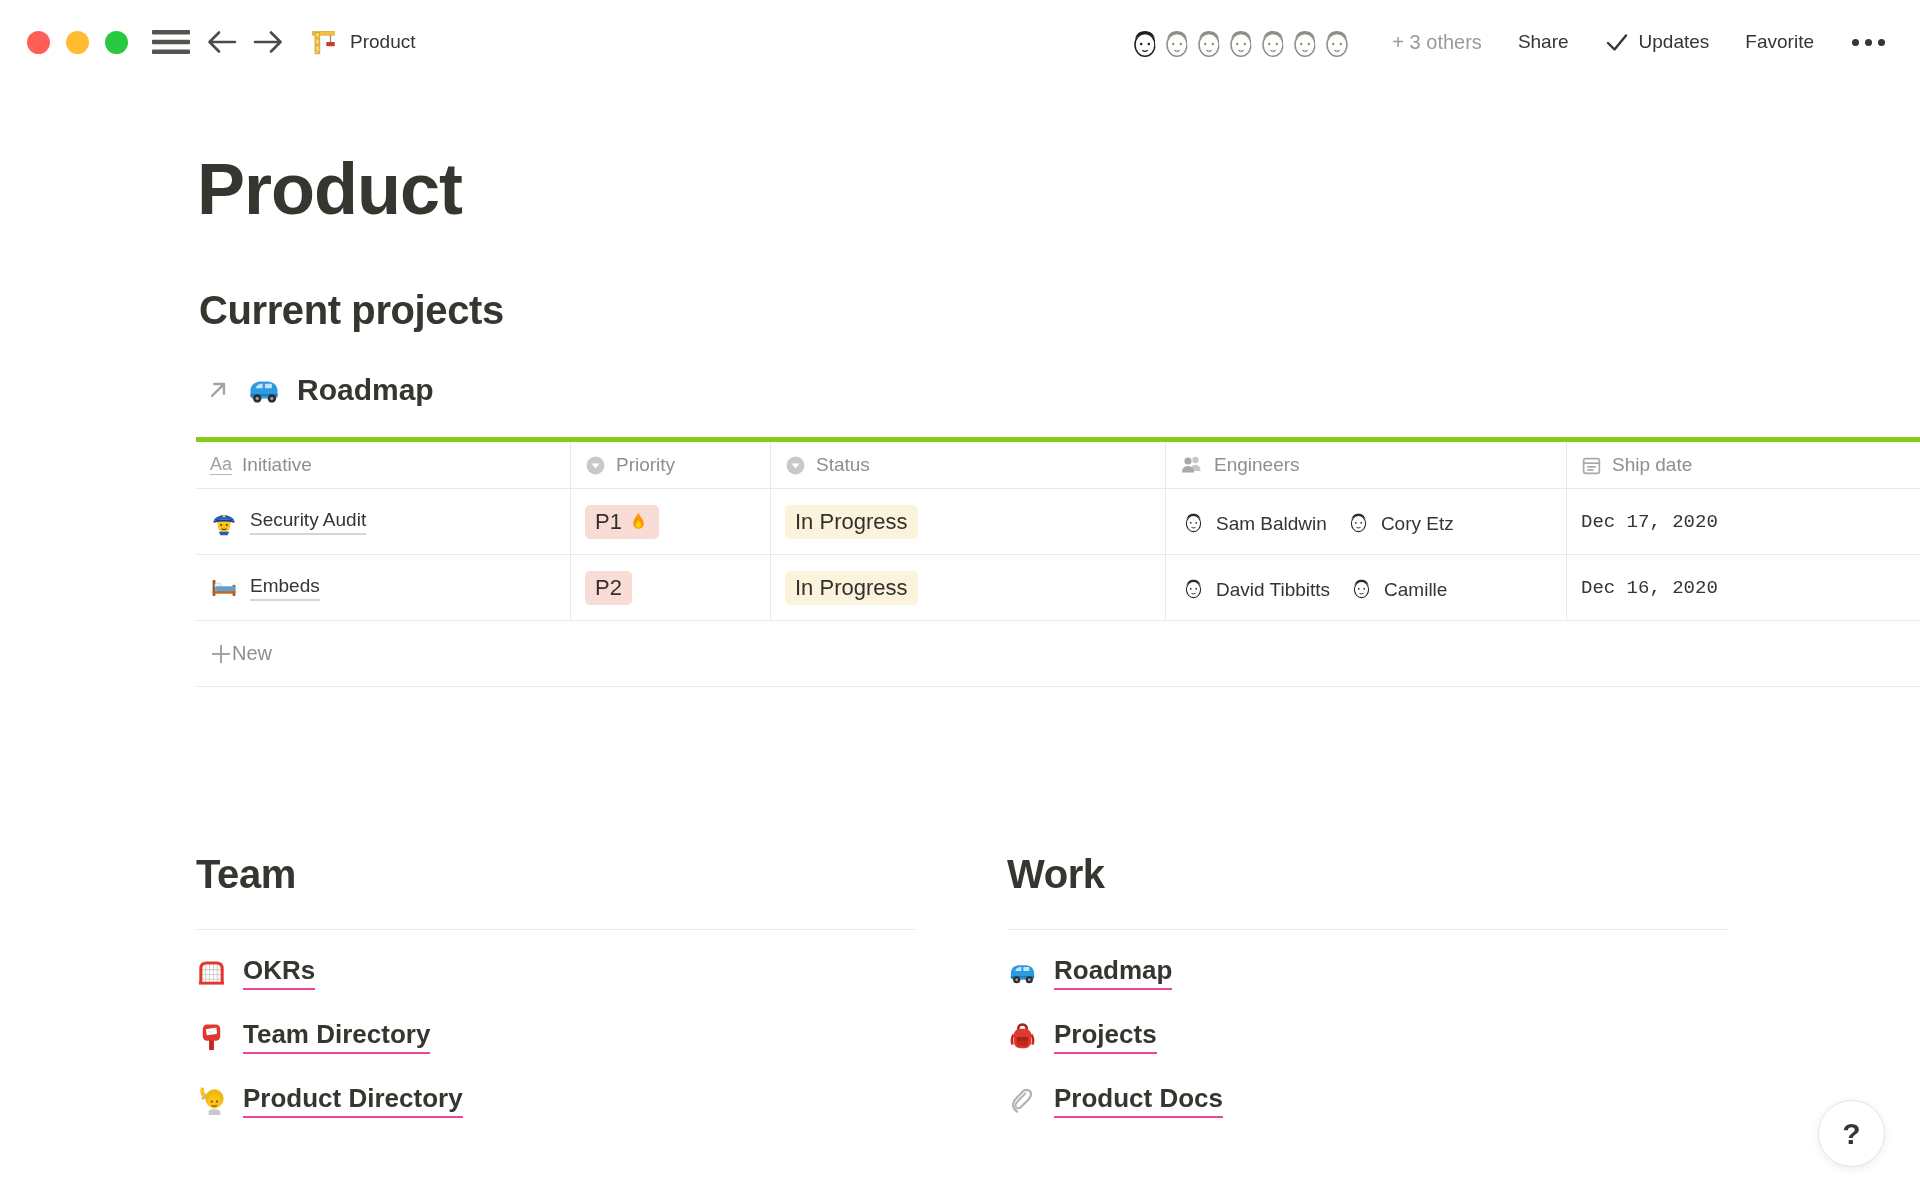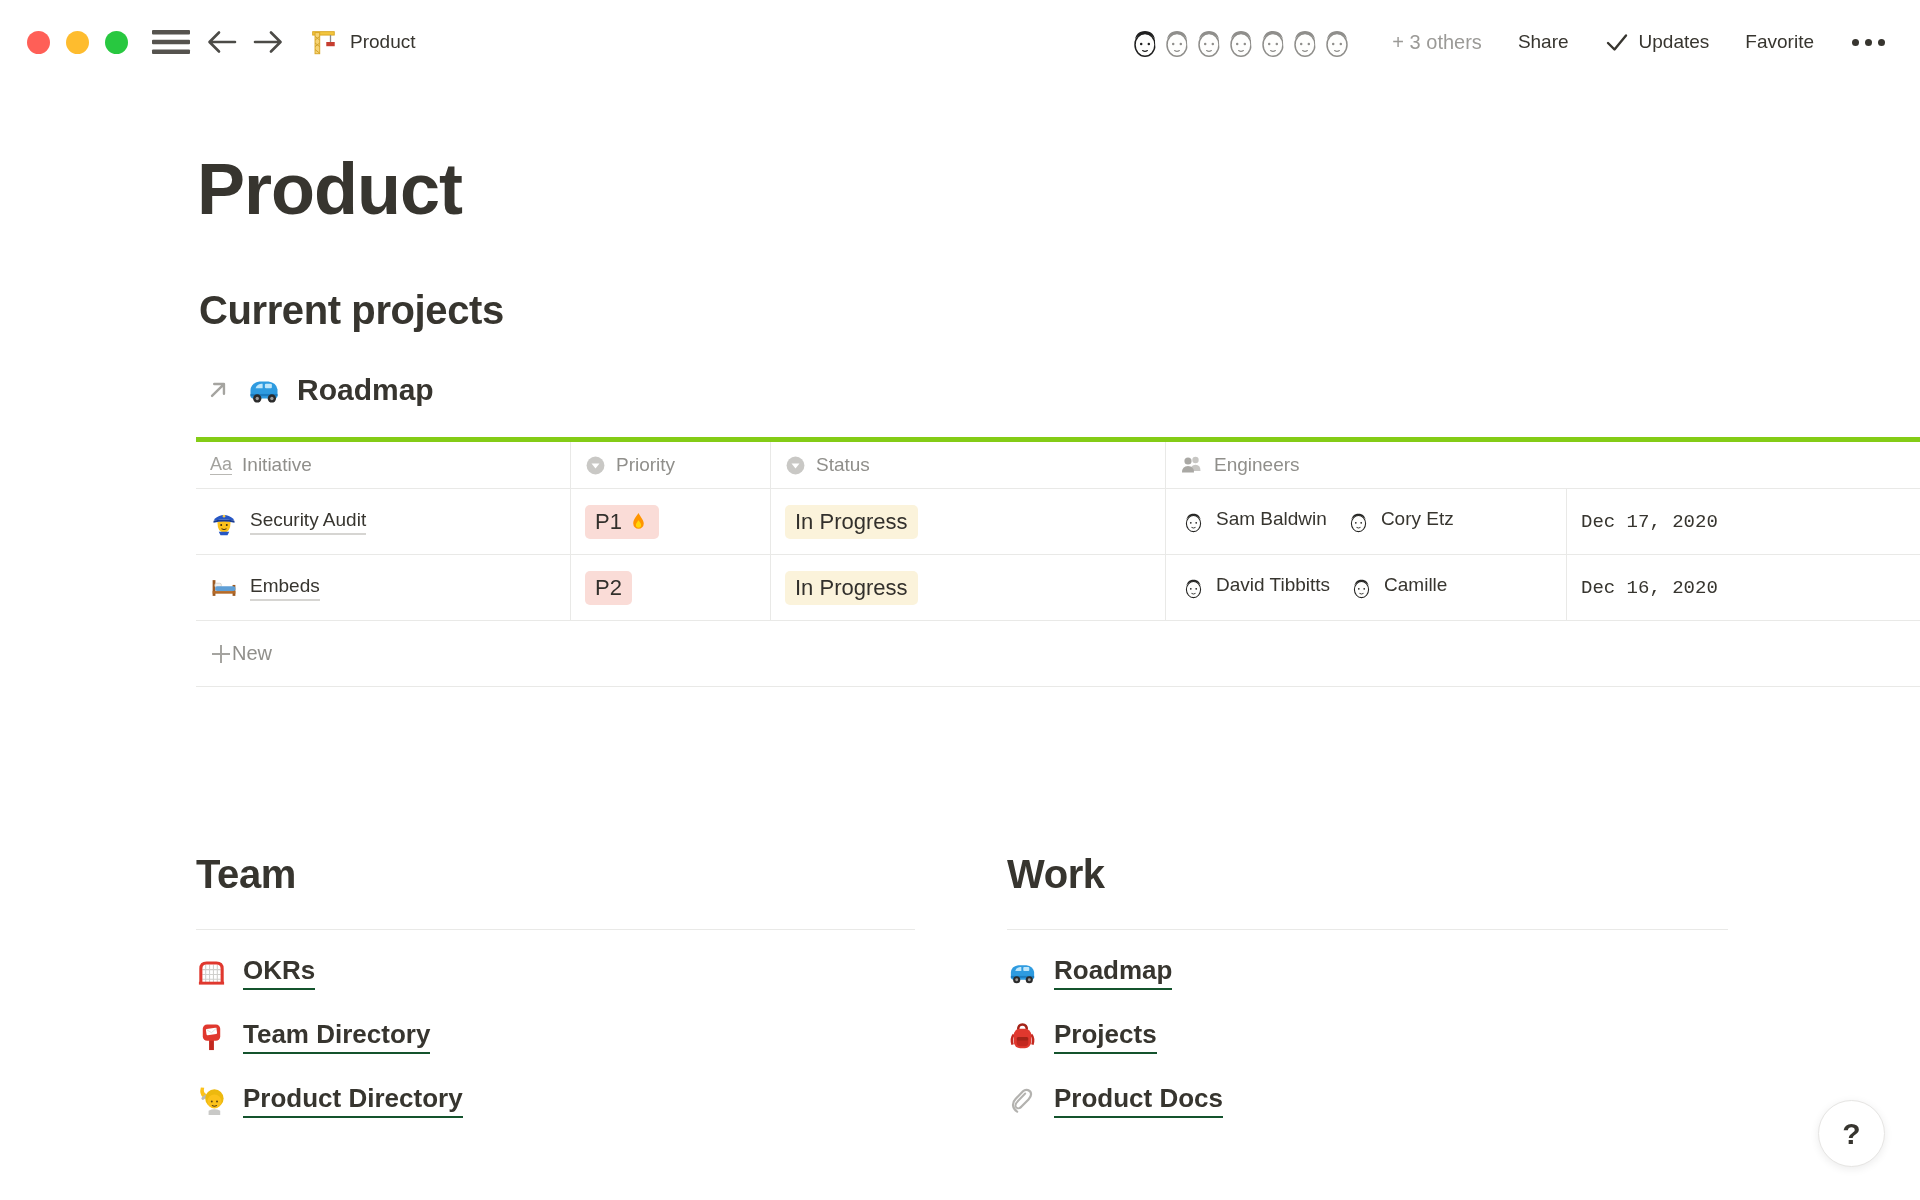--- a/index.html
+++ b/index.html
@@ -49,34 +49,34 @@
   .c-date { flex:1; border-left:1px solid #e9e9e7; }
   .head .cell { gap:10px; font-size:19px; }
   .prop-aa { font-size:18px; font-weight:500; color:#a3a29e; border-bottom:1.5px solid #b9b8b4; line-height:1.05; }
   .page-link { font-size:19px; font-weight:500; color:#37352f; text-decoration:none;
     border-bottom:2px solid #d6d5d2; padding-bottom:2px; cursor:pointer; }
   .cell-emoji { margin-right:12px; }
   .tag { display:inline-flex; align-items:center; gap:6px; height:34px; padding:0 10px;
     border-radius:5px; font-size:22px; color:#32302c; cursor:pointer; }
   .tag-red { background:#fadcd7; }
   .tag-yellow { background:#fbf3db; }
-  .person-chip { display:inline-flex; align-items:flex-start; gap:9px; margin-right:18px; cursor:pointer; }
+  .person-chip { display:inline-flex; align-items:flex-end; gap:9px; margin-right:18px; cursor:pointer; }
   .chip-face { width:27px; height:27px; border-radius:50%; color:#262624; flex:0 0 auto; }
   .chip-name { font-size:19px; }
   .date-text { font-size:19px;font-family:Liberation Mono, monospace; }
   .newrow .cell { color:#908f8b; font-size:20px; cursor:pointer; }
 
   
   .col-section { position:absolute; top:852px; }
   .col-team { left:196px; width:719px; }
   .col-work { left:1007px; width:721px; }
   .col-divider { height:1px; background:#e9e9e7; margin-top:32px; }
   .link-list { margin-top:10px; }
   .link-item { display:flex; align-items:center; gap:16px; height:64px; cursor:pointer; }
-  .link-item .label { font-size:26px; font-weight:700; border-bottom:2px solid #14532d; padding-bottom:2px; }
+  .link-item .label { font-size:26px; font-weight:700; border-bottom:2px solid #ec4899; padding-bottom:2px; }
 
   
   .help-btn { position:absolute; left:1818px; top:1100px; width:67px; height:67px; border-radius:50%;
     background:#fff; border:1px solid #e6e5e3; box-shadow:0 2px 8px rgba(15,15,15,.08);
     display:flex; align-items:center; justify-content:center; font-size:30px; font-weight:600; color:#37352f; cursor:pointer; }
 
   svg { display:block; }
 </style>
 </head>
 <body>
@@ -236,20 +236,31 @@
       <span>
         <svg width="24" height="20" viewBox="0 0 24 20">
             <circle cx="15.5" cy="5" r="3.2" fill="#c7c6c3"></circle>
             <path d="M10.5 16 Q10.5 9.8 15.5 9.8 Q20.5 9.8 20.5 16 Z" fill="#c7c6c3"></path>
             <circle cx="8" cy="6" r="3.6" fill="#a9a8a4"></circle>
             <path d="M2 17.5 Q2 11 8 11 Q14 11 14 17.5 Z" fill="#a9a8a4"></path>
           </svg>
       </span>
       <span>Engineers</span>
     </div>
+    <div class="cell c-date">
+      <span>
+        <svg width="21" height="21" viewBox="0 0 20 20" fill="none" stroke="#a9a8a4" stroke-width="1.6">
+            <rect x="2.5" y="3.5" width="15" height="14" rx="2"></rect>
+            <line x1="2.5" y1="7.8" x2="17.5" y2="7.8"></line>
+            <line x1="6" y1="11.3" x2="14" y2="11.3"></line>
+            <line x1="6" y1="14.3" x2="12" y2="14.3"></line>
+          </svg>
+      </span>
+      <span>Ship date</span>
+    </div>
   </div>
 
   <div class="trow body">
     <div class="cell c-init">
       <span class="cell-emoji">
         <svg width="28" height="28" viewBox="0 0 32 32">
           <path d="M8.5 16 Q8.5 28 16 28 Q23.5 28 23.5 16 Q16 13.5 8.5 16 Z" fill="#fcc21b"></path>
           <path d="M5 12.5 Q16 3.5 27 12.5 L27 14.5 Q16 11.5 5 14.5 Z" fill="#2757c4"></path>
           <path d="M4 14.5 Q16 11.5 28 14.5 L28 16.8 Q16 13.8 4 16.8 Z" fill="#173a8f"></path>
           <circle cx="16" cy="9.3" r="1.5" fill="#f5c84c"></circle>

